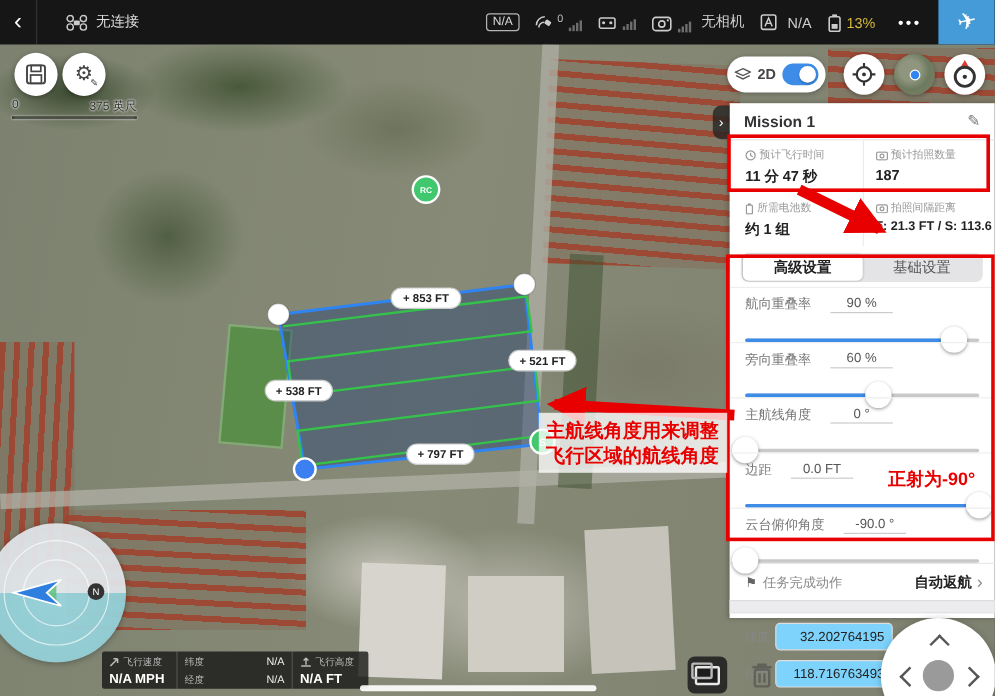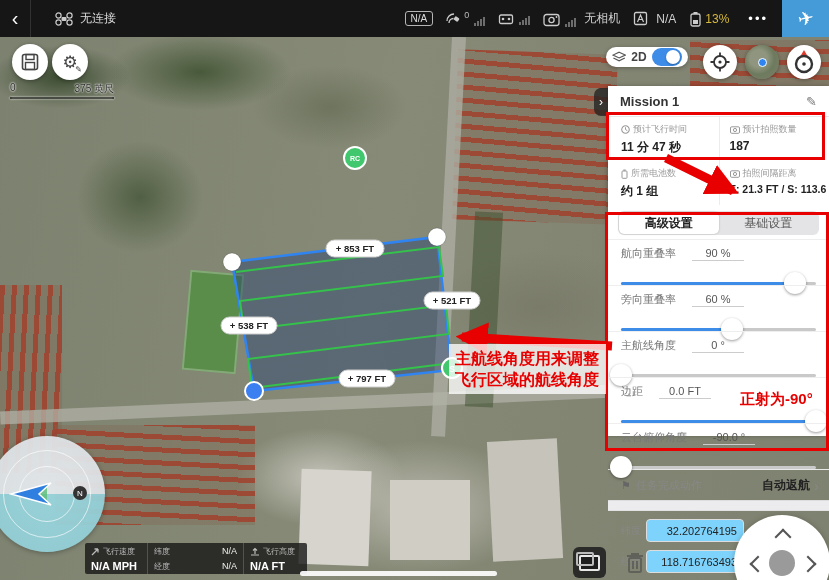--- a/index.html
+++ b/index.html
@@ -43,21 +43,21 @@
   .roofs{background:repeating-linear-gradient(3deg, rgba(158,68,48,.92) 0 5px, rgba(128,100,78,.35) 5px 13px);}
   .roofs-v{background:repeating-linear-gradient(93deg, rgba(158,68,48,.92) 0 5px, rgba(128,100,78,.35) 5px 12px);}
   
   .circle-btn{position:absolute;background:#fff;border-radius:50%;box-shadow:0 1px 4px rgba(0,0,0,.35);
               display:flex;align-items:center;justify-content:center;cursor:pointer;z-index:6;}
   #scalebar{position:absolute;left:10px;top:82px;width:104px;z-index:6;font-size:10px;color:#2f2f2f;
             text-shadow:0 0 2px #fff,0 0 2px #fff;}
   #scalebar .row{display:flex;justify-content:space-between;}
   #scalebar .line{height:2px;background:rgba(55,55,55,.65);margin-top:1px;box-shadow:0 0 2px #fff;
                   border-left:2px solid rgba(55,55,55,.65);border-right:2px solid rgba(55,55,55,.65);}
-  #pill2d{position:absolute;left:606px;top:47px;width:82px;height:20px;border-radius:15px;background:#fff;
+  #pill2d{position:absolute;left:606px;top:47px;width:82px;height:30px;border-radius:15px;background:#fff;
           box-shadow:0 1px 4px rgba(0,0,0,.3);display:flex;align-items:center;gap:5px;padding:0 6px;
           box-sizing:border-box;z-index:6;}
   #pill2d .lbl{font-size:12px;font-weight:bold;color:#444;}
   .toggle{width:32px;height:18px;border-radius:9px;background:#3c8ce8;position:relative;cursor:pointer;}
   .toggle .knob{position:absolute;right:2px;top:2px;width:14px;height:14px;border-radius:50%;background:#fff;
                 box-shadow:0 1px 2px rgba(0,0,0,.3);}
   #minimap{background:radial-gradient(circle at 40% 40%, #8f957e 0 30%, #6d7a5e 55%, #7d8068);}
   #minimap .dot{width:7px;height:7px;border-radius:50%;background:#2f84f2;border:1.5px solid #fff;}
   
   #compass{position:absolute;left:-11px;top:436px;width:116px;height:116px;border-radius:50%;z-index:7;
@@ -85,21 +85,21 @@
   #homebar{position:absolute;left:300px;top:571px;width:197px;height:5px;border-radius:3px;
            background:rgba(255,255,255,.92);z-index:8;}
   #layersbtn{position:absolute;left:573px;top:547px;width:33px;height:31px;background:rgba(28,28,28,.85);
              border-radius:6px;z-index:6;cursor:pointer;display:flex;align-items:center;justify-content:center;}
   #layersbtn .b1{position:relative;width:17px;height:12px;border:2px solid #e8e8e8;border-radius:2px;background:rgba(28,28,28,.9);}
   #layersbtn .b0{position:absolute;left:-5px;top:-5px;width:14px;height:10px;border:2px solid #bbb;border-radius:2px;}
   #collapse{position:absolute;left:594px;top:88px;width:14px;height:28px;background:rgba(35,35,35,.78);
             border-radius:7px 0 0 7px;color:#fff;display:flex;align-items:center;justify-content:center;
             font-size:12px;z-index:11;cursor:pointer;}
   
-  #panel{position:absolute;left:608px;top:86px;width:221px;height:350px;background:#fff;z-index:10;
+  #panel{position:absolute;left:608px;top:86px;width:221px;height:429px;background:#fff;z-index:10;
          box-shadow:-1px 0 4px rgba(0,0,0,.25);color:#333;}
   #panel .hdr{height:30px;display:flex;align-items:center;justify-content:space-between;
               padding:0 12px;border-bottom:1px solid #e8e8e8;}
   #panel .hdr .t{font-size:13px;font-weight:bold;}
   #panel .hdr .pencil{color:#777;font-size:13px;cursor:pointer;}
   .stats{display:flex;flex-wrap:wrap;}
   .stat{width:50%;box-sizing:border-box;padding:6px 0 5px 13px;}
   .stat:nth-child(even){border-left:1px solid #ececec;padding-left:10px;}
   .stat .sl{font-size:9px;color:#999;display:flex;align-items:center;gap:3px;white-space:nowrap;}
   .stat .sv{font-size:12px;font-weight:bold;color:#222;margin-top:3px;white-space:nowrap;}

